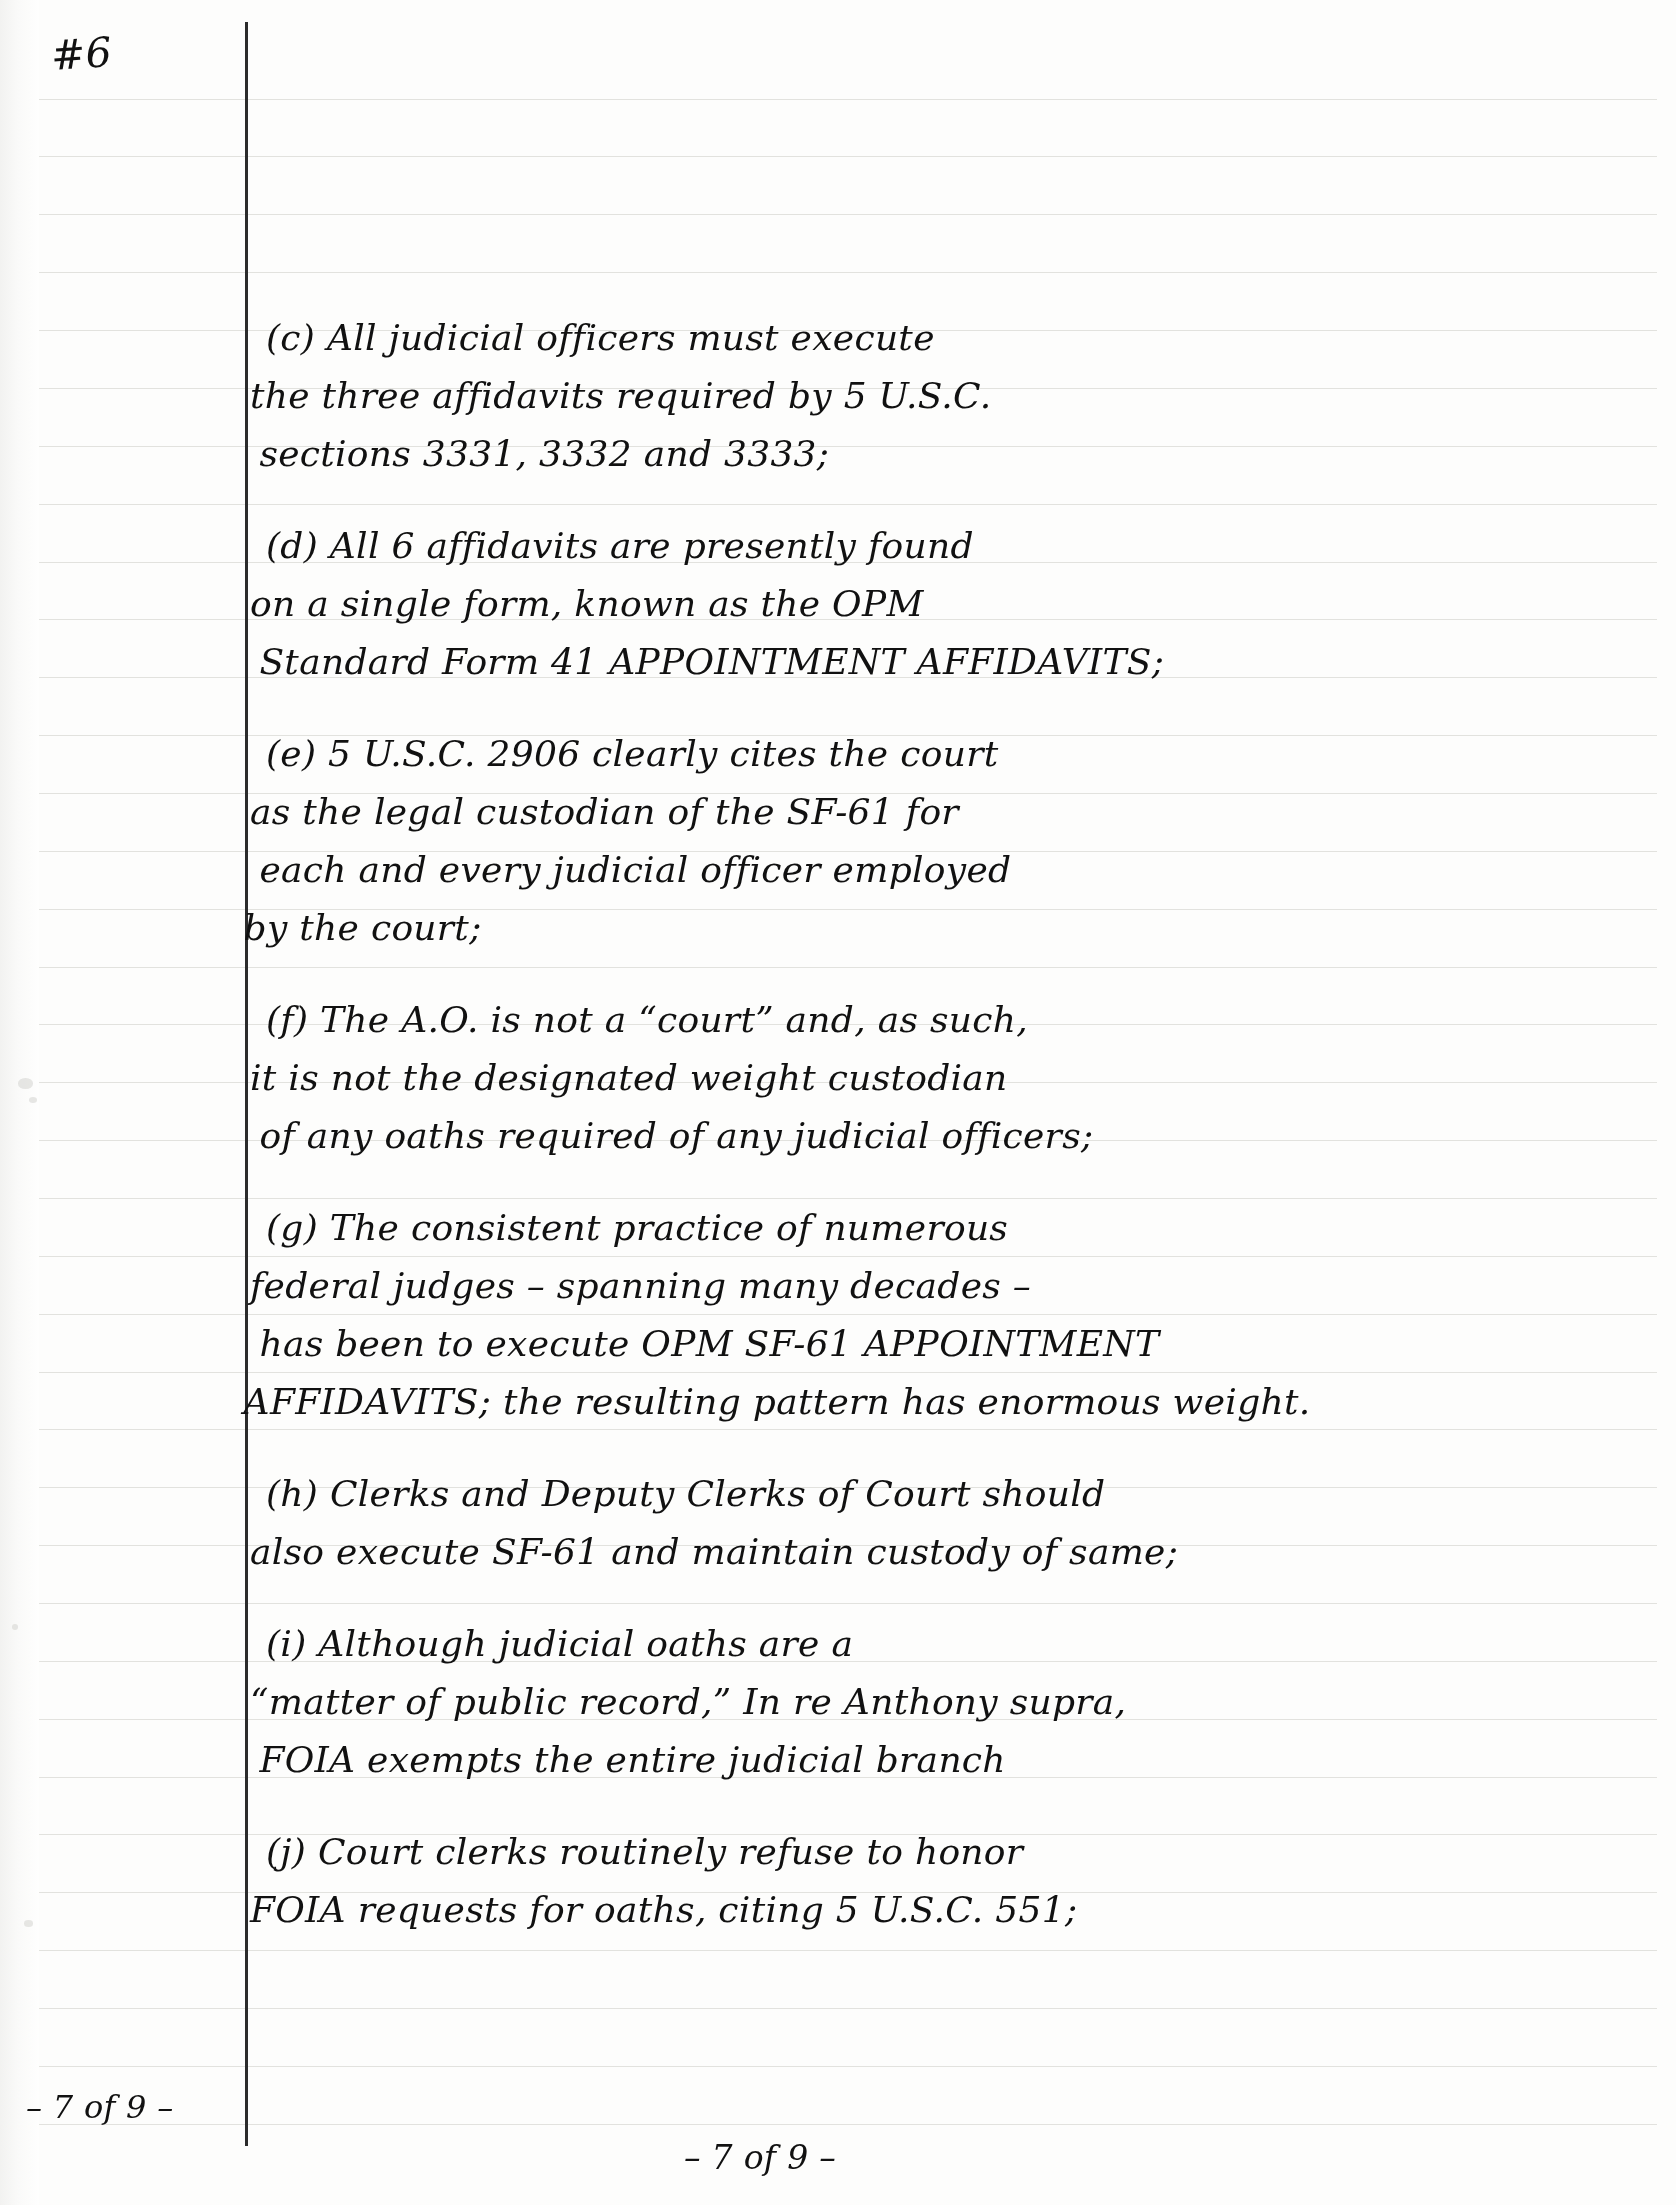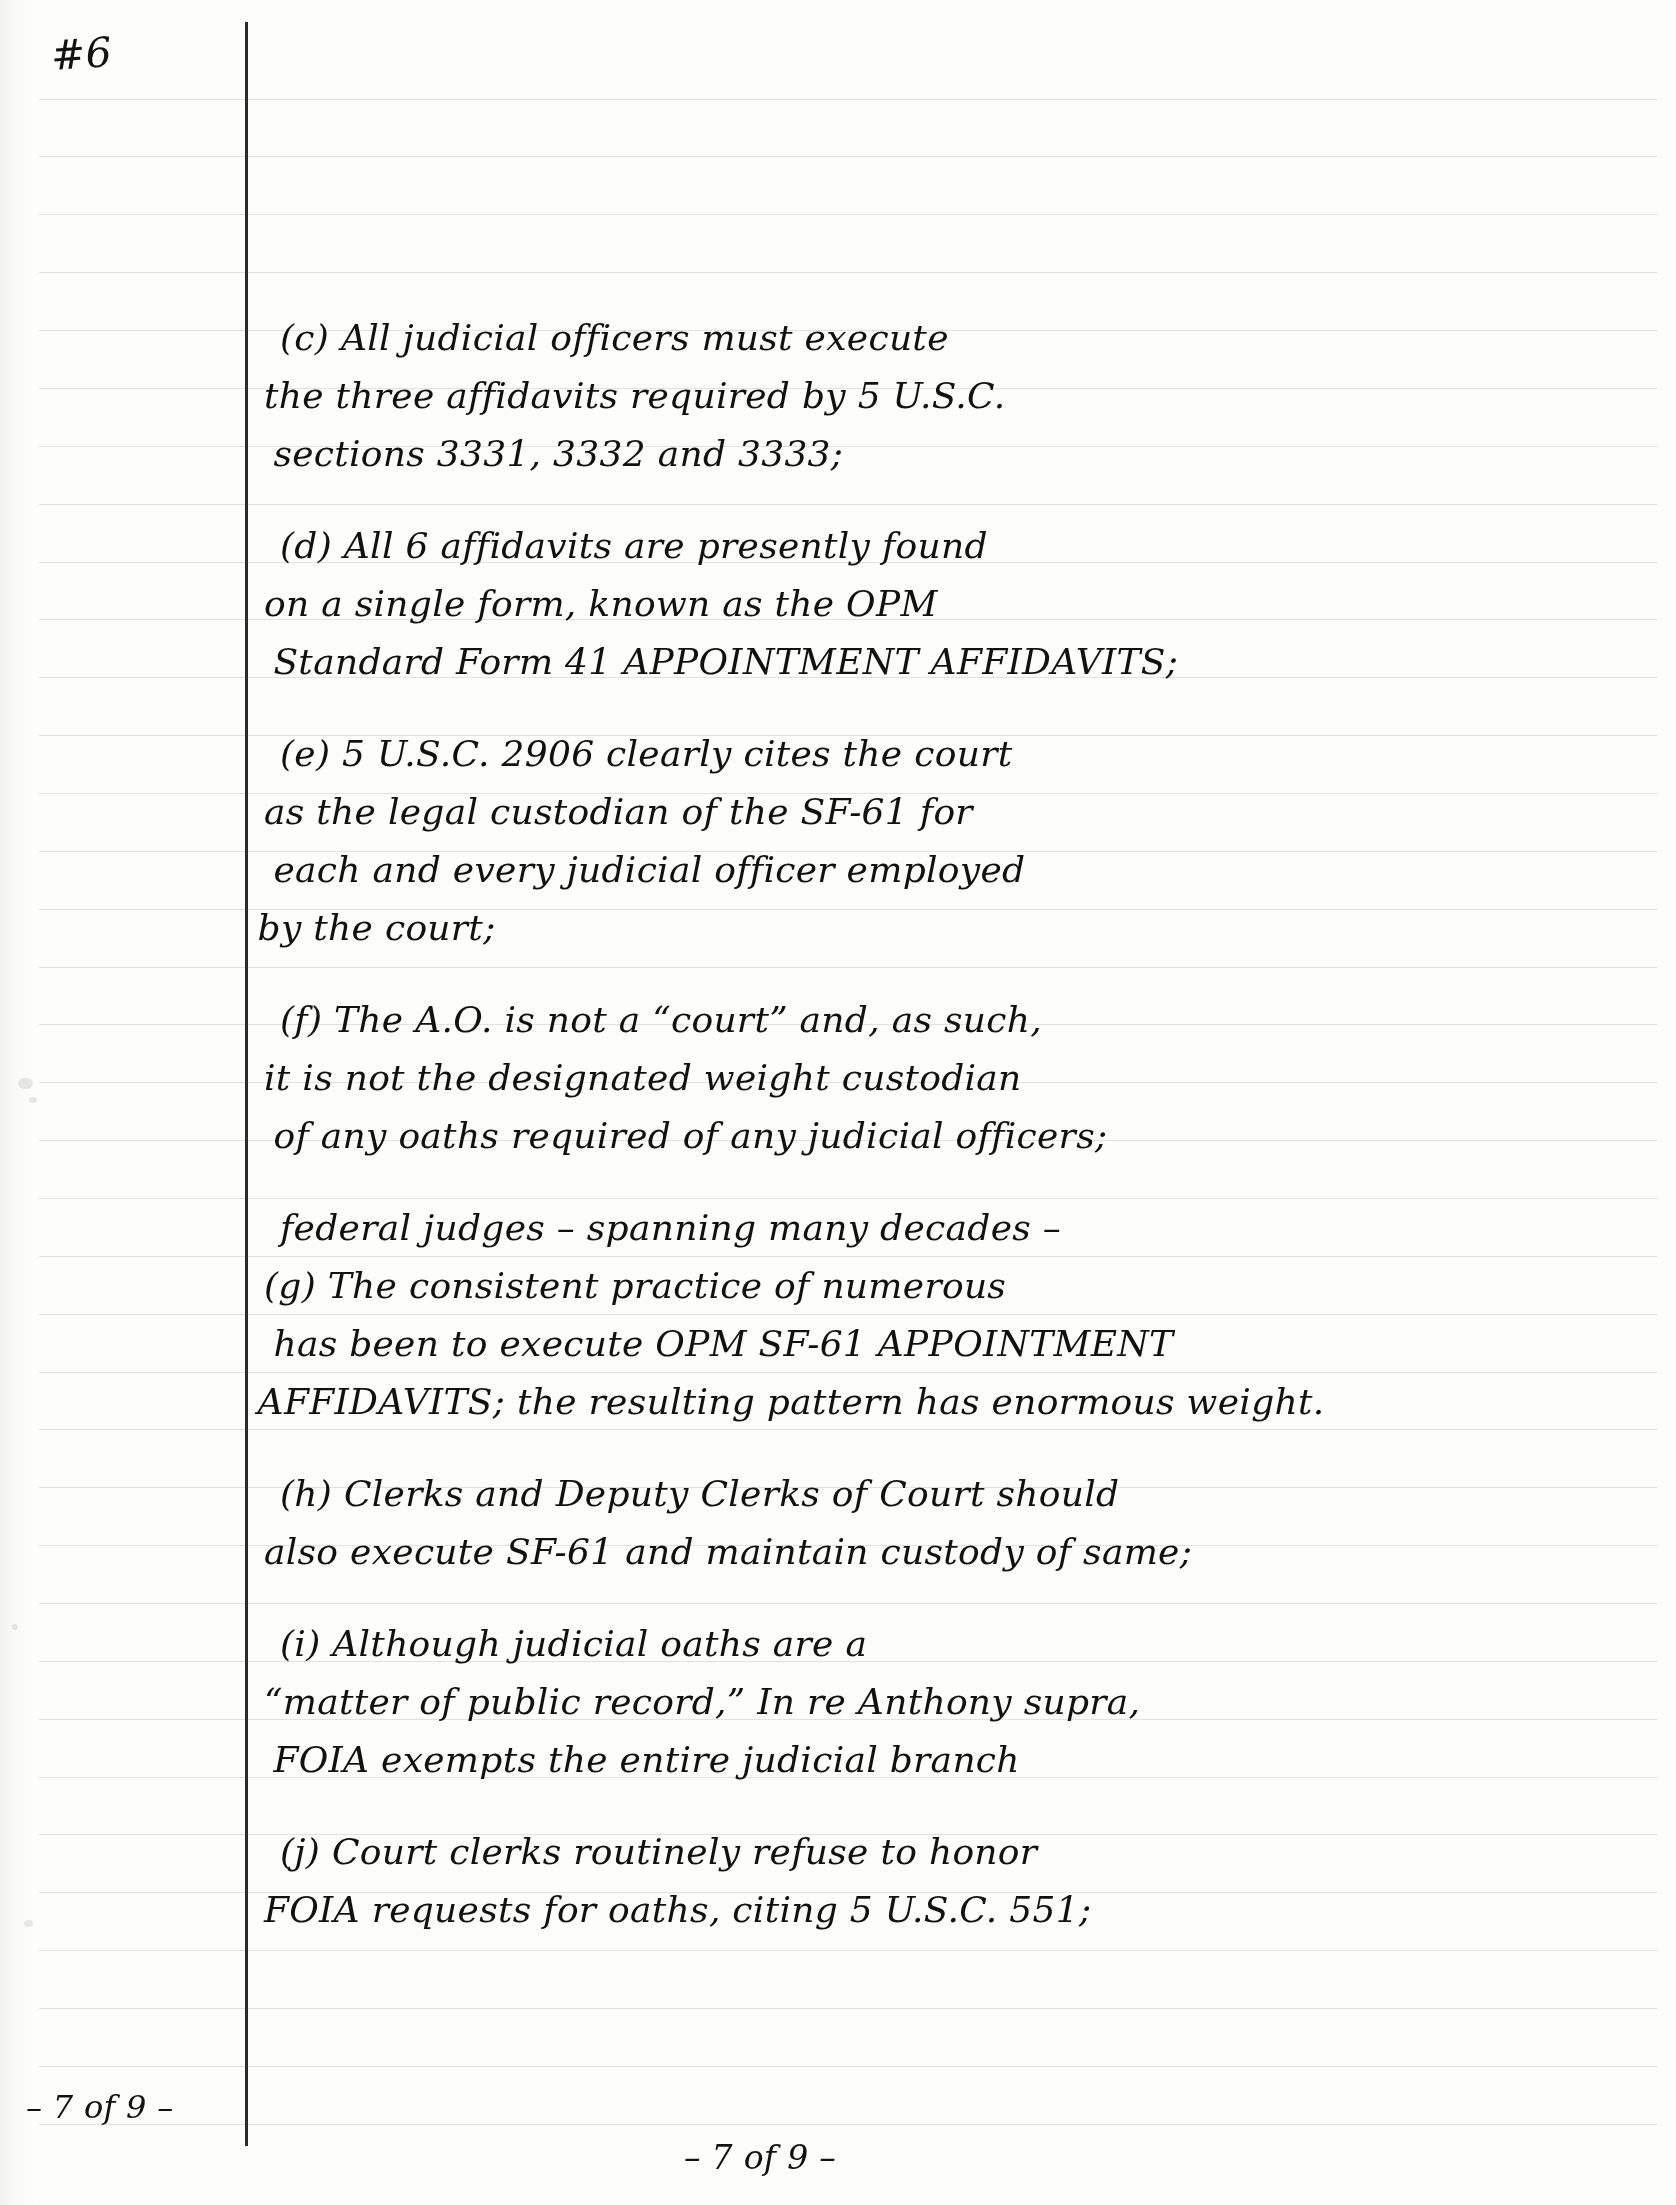--- a/index.html
+++ b/index.html
@@ -79,21 +79,21 @@
     position: absolute;
     left: 51px;
     top: 34px;
     font-size: 41px;
     line-height: 1;
     transform: rotate(-4deg);
   }
 
   .body-block {
     position: absolute;
-    left: 280px;
+    left: 266px;
     top: 309px;
     width: 1354px;
   }
 
   .para {
     margin-bottom: 34px;
     font-size: 36px;
     line-height: 58px;
   }
   .para .ln {
@@ -193,22 +193,22 @@
       <span class="ln">by the court;</span>
     </div>
 
     <div class="para">
       <span class="ln">(f) The A.O. is not a “court” and, as such,</span>
       <span class="ln">it is not the designated weight custodian</span>
       <span class="ln">of any oaths required of any judicial officers;</span>
     </div>
 
     <div class="para">
+      <span class="ln">(g) The consistent practice of numerous</span>
       <span class="ln">federal judges – spanning many decades –</span>
-      <span class="ln">(g) The consistent practice of numerous</span>
       <span class="ln">has been to execute OPM SF-61 APPOINTMENT</span>
       <span class="ln">AFFIDAVITS; the resulting pattern has enormous weight.</span>
     </div>
 
     <div class="para">
       <span class="ln">(h) Clerks and Deputy Clerks of Court should</span>
       <span class="ln">also execute SF-61 and maintain custody of same;</span>
     </div>
 
     <div class="para">

